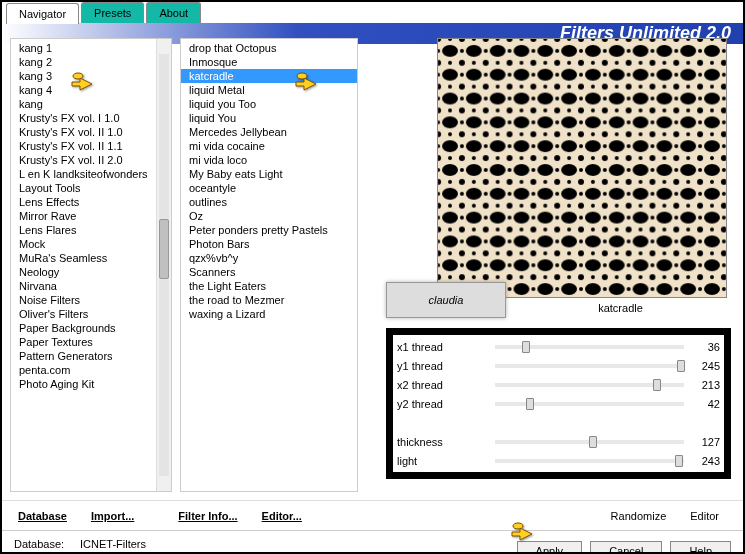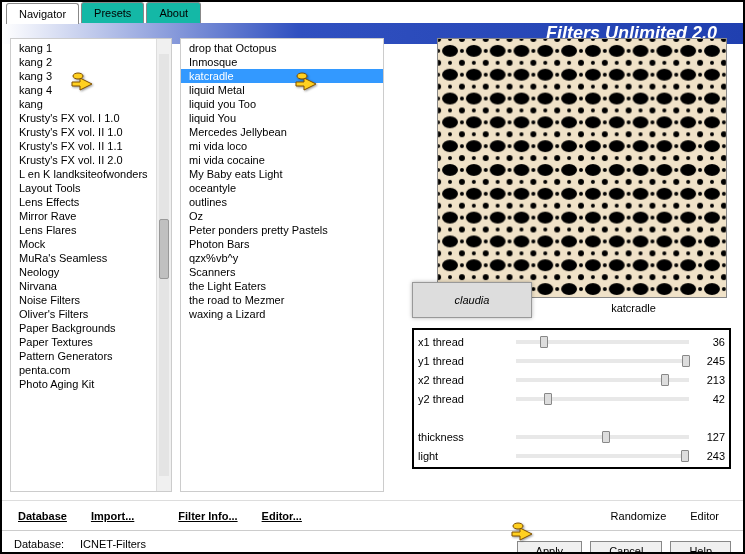--- a/index.html
+++ b/index.html
@@ -1,33 +1,33 @@
 <!DOCTYPE html>
 <html><head>
 <meta charset="utf-8">
 <style>
 * { box-sizing: border-box; margin: 0; padding: 0; }
 body { font-family: "Segoe UI", Tahoma, Arial, sans-serif; font-size: 11px; background: #fff; width: 745px; height: 554px; border: 2px solid #000; position: relative; overflow: hidden; }
 .header { display: flex; height: 28px; border-bottom: 1px solid #ccc; flex-direction: column; }
 .tabs { display: flex; align-items: flex-end; padding-left: 4px; }
 .tab { padding: 4px 12px; border: 1px solid #888; border-bottom: none; background: #14b8a6; margin-right: 2px; border-radius: 3px 3px 0 0; font-size: 11px; }
 .tab.active { background: #fff; position: relative; top: 1px; }
-.title-band { flex: 1; background: linear-gradient(90deg, #fff 0%, #3050c0 40%, #2040b0 100%); display: flex; align-items: center; justify-content: flex-end; padding-right: 26px; }
+.title-band { flex: 1; background: linear-gradient(90deg, #fff 0%, #3050c0 40%, #2040b0 100%); display: flex; align-items: center; justify-content: flex-end; padding-right: 12px; }
 .title-band span { color: #fff; font-style: italic; font-weight: bold; font-size: 18px; font-family: "Arial Black", Arial, sans-serif; }
 .main { display: flex; height: 470px; padding: 8px; gap: 8px; }
 .list-col { width: 162px; border: 1px solid #ccc; overflow-y: auto; background: #fff; padding: 2px 0; }
-.list-col.narrow { width: 204px; }
+.list-col.narrow { width: 178px; }
 .list-item { padding: 1px 8px; font-size: 11px; white-space: nowrap; cursor: default; }
 .list-item.selected { background: #3399ff; color: #fff; }
 .right-col { flex: 1; display: flex; flex-direction: column; margin-left: 20px; }
 .preview { width: 290px; height: 260px; border: 1px solid #888; background: #f5e8d0; align-self: flex-end; margin-right: 8px; position: relative; overflow: hidden; }
 .preview svg { width: 100%; height: 100%; }
 .watermark { position: absolute; left: 0; top: 244px; width: 120px; height: 36px; background: #ddd; border: 1px solid #999; display: flex; align-items: center; justify-content: center; font-style: italic; font-size: 11px; box-shadow: 0 0 4px rgba(0,0,0,0.3); }
 .filter-name-row { text-align: center; padding: 2px 0; font-size: 11px; margin-top: 2px; margin-left: 120px; }
-.params { margin-top: 12px; border: 2px solid #000000; padding: 2px 4px; margin-right: 4px; }
+.params { margin-top: 12px; border: 7px solid #000000; padding: 2px 4px; margin-right: 4px; }
 .param-row { display: flex; align-items: center; height: 19px; font-size: 11px; }
 .param-label { width: 90px; }
 .param-slider { flex: 1; height: 4px; background: #e8e8e8; margin: 0 8px; position: relative; }
 .param-thumb { position: absolute; top: -4px; width: 8px; height: 12px; background: #ddd; border: 1px solid #888; border-radius: 1px; }
 .param-val { width: 28px; text-align: right; }
 .param-gap { height: 19px; }
 .bottom-bar { display: flex; align-items: center; padding: 6px 16px; border-top: 1px solid #ddd; height: 30px; font-size: 11px; }
 .bottom-bar .link { text-decoration: underline; font-weight: bold; margin-right: 24px; cursor: pointer; }
 .bottom-bar .link-right { margin-left: auto; margin-right: 24px; }
 .footer { display: flex; padding: 4px 12px; border-top: 1px solid #ccc; align-items: center; height: 40px; }
@@ -88,22 +88,22 @@
     </div>
   </div>
   <div class="list-col narrow" id="filterlist">
       <div class="list-item">drop that Octopus</div>
       <div class="list-item">Inmosque</div>
       <div class="list-item selected">katcradle</div>
       <div class="list-item">liquid Metal</div>
       <div class="list-item">liquid you Too</div>
       <div class="list-item">liquid You</div>
       <div class="list-item">Mercedes Jellybean</div>
+      <div class="list-item">mi vida cocaine</div>
       <div class="list-item">mi vida loco</div>
-      <div class="list-item">mi vida cocaine</div>
       <div class="list-item">My Baby eats Light</div>
       <div class="list-item">oceantyle</div>
       <div class="list-item">outlines</div>
       <div class="list-item">Oz</div>
       <div class="list-item">Peter ponders pretty Pastels</div>
       <div class="list-item">Photon Bars</div>
       <div class="list-item">qzx%vb^y</div>
       <div class="list-item">Scanners</div>
       <div class="list-item">the Light Eaters</div>
       <div class="list-item">the road to Mezmer</div>

